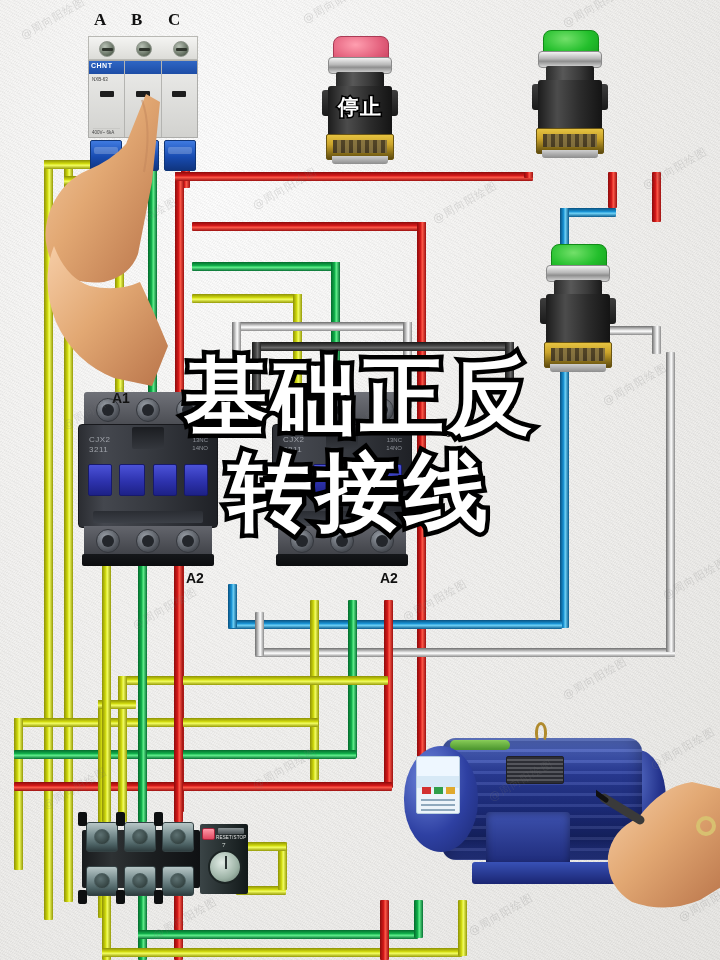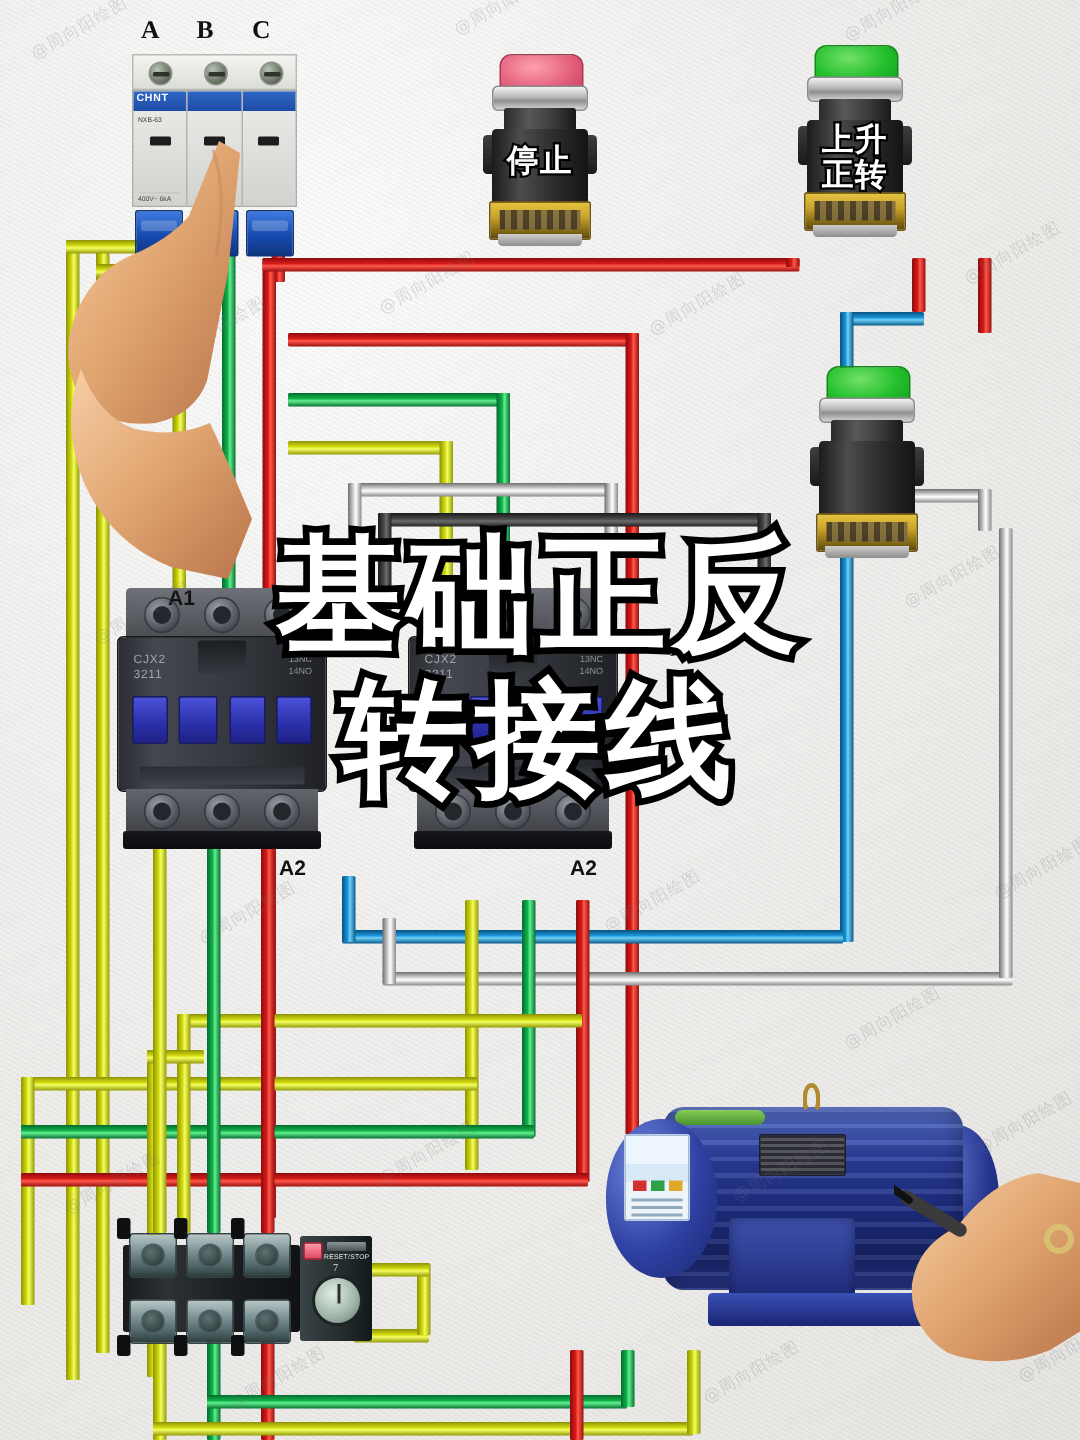--- a/index.html
+++ b/index.html
@@ -269,24 +269,20 @@
       </div>
       <div class="pb" style="left: 532px; top: 30px;">
         <div class="pb-cap cap-grn"></div>
         <div class="pb-ring"></div>
         <div class="pb-neck"></div>
         <div class="pb-ear" style="left:0px"></div>
         <div class="pb-ear" style="left:62px"></div>
         <div class="pb-blk"></div>
         <div class="pb-term"></div>
         <div class="pb-foot"></div>
-        <div class="pb-txt" style="top:52px">
-          <div>上升</div>
-          <div>正转</div>
-        </div>
       </div>
       <div class="pb" style="left: 540px; top: 244px;">
         <div class="pb-cap cap-grn"></div>
         <div class="pb-ring"></div>
         <div class="pb-neck"></div>
         <div class="pb-ear" style="left:0px"></div>
         <div class="pb-ear" style="left:62px"></div>
         <div class="pb-blk"></div>
         <div class="pb-term"></div>
         <div class="pb-foot"></div>

